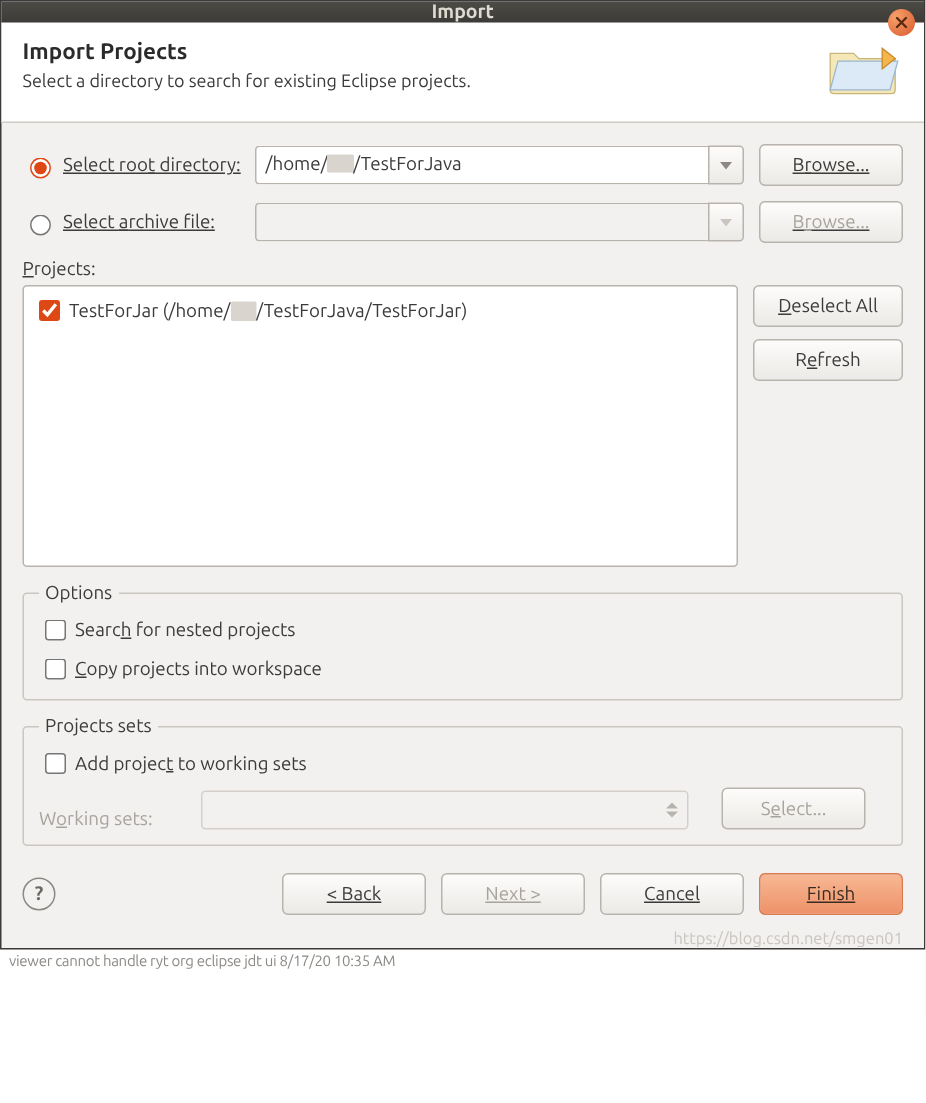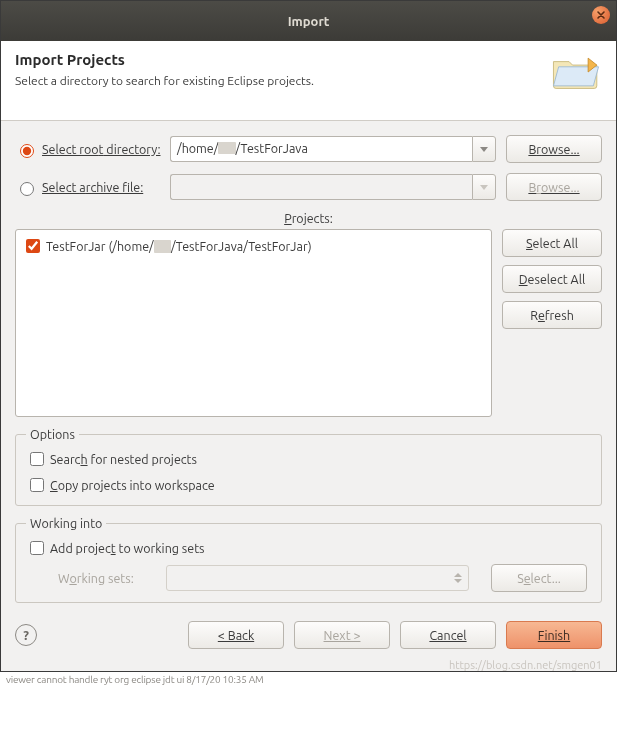--- a/index.html
+++ b/index.html
@@ -1,46 +1,46 @@
 <!DOCTYPE html>
 <html><head>
 <meta charset="utf-8">
 <style>
   * { box-sizing: border-box; font-family: "Ubuntu", "Segoe UI", Arial, sans-serif; }
   body { margin:0; background:#fff; width:617px; }
   .window { width:617px; border:1px solid #3a3a3a; background:#f2f1f0; }
-  .titlebar { height:40px; background:linear-gradient(#4c4b46,#3c3b37); color:#dfdbd2; display:flex; align-items:center; justify-content:center; position:relative; font-size:13px; font-weight:bold; }
+  .titlebar { height:14px; background:linear-gradient(#4c4b46,#3c3b37); color:#dfdbd2; display:flex; align-items:flex-start; justify-content:center; position:relative; font-size:13px; font-weight:bold; }
   .closebtn { position:absolute; right:6px; top:5px; width:18px; height:18px; border-radius:9px; background:radial-gradient(circle at 30% 30%, #f7a06a, #d95b2e); display:flex; align-items:center; justify-content:center; }
   .closebtn svg{display:block;}
-  .banner { background:#fff; border-bottom:1px solid #d0ccc6; padding:10px 14px 27px 14px; display:flex; justify-content:space-between; align-items:flex-start; }
+  .banner { background:#fff; border-bottom:1px solid #d0ccc6; padding:10px 14px 14px 14px; display:flex; justify-content:space-between; align-items:flex-start; }
   .banner h1 { font-size:15px; font-weight:bold; margin:0 0 6px 0; color:#2b2b2b; }
   .banner p { font-size:12px; margin:0; color:#3b3b3b; }
   .foldericon { width:52px; height:42px; }
   .body { padding:14px 14px 6px 14px; font-size:12.5px; color:#3b3b3b; }
   .row { display:flex; align-items:center; margin-bottom:10px;text-decoration:underline; }
   .row label{display:flex; align-items:center;}
   .radio { width:14px; height:14px; margin-right:8px; accent-color:#dd4814;}
   .rlabel { width:155px; }
   .combo { flex:1; display:flex;border-radius:12px; }
   .combo input { flex:1; height:26px; border:1px solid #b8b4ad; border-right:none; border-radius:3px 0 0 3px; padding:0 6px; font-size:12.5px; background:#fff; }
   .combo input:disabled{background:#f2f1f0;}
   .combo .drop { width:24px; height:26px; border:1px solid #b8b4ad; border-radius:0 3px 3px 0; background:linear-gradient(#fdfcfb,#eceae6); display:flex;align-items:center;justify-content:center;}
   .btn { height:28px; min-width:96px; border:1px solid #b8b4ad; border-radius:4px; background:linear-gradient(#fdfcfb,#eceae6); font-size:12.5px; color:#3b3b3b; cursor:pointer; padding:0 10px;}
   .btn:disabled{color:#a8a49d;}
   .btn.primary{background:linear-gradient(#f7b893,#ee926a); border-color:#d97a4f; color:#3b2b22;}
-  .sectionlabel{margin:4px 0 4px 0;text-align:center;}
+  .sectionlabel{margin:4px 0 4px 0;}
   .projectsarea{display:flex; gap:10px;}
   .listbox{flex:1; height:188px; border:1px solid #b8b4ad; border-radius:3px; background:#fff; padding:6px;}
   .listitem{display:flex; align-items:center; font-size:12.5px;}
   .chk{width:14px; height:14px; margin-right:6px; accent-color:#dd4814;}
   .sidebtns{display:flex; flex-direction:column; gap:8px; width:100px;}
-  fieldset{border:1px solid #cbc7c0; border-radius:3px; margin:10px 0 0 0; padding:8px 14px 10px 10px;}
+  fieldset{border:1px solid #cbc7c0; border-radius:3px; margin:10px 0 0 0; padding:8px 24px 10px 10px;}
   legend{font-size:12.5px; color:#3b3b3b; padding:0 4px;}
   .checkrow{display:flex; align-items:center; margin-bottom:6px;}
-  .wsrow{display:flex; align-items:center; gap:22px; margin-top:6px;margin-left:32px;}
+  .wsrow{display:flex; align-items:flex-end; gap:22px; margin-top:6px;}
   .wsrow .lbl{color:#a8a49d; width:86px;}
   .wscombo{flex:1; height:26px; border:1px solid #d4d0c9; border-radius:3px; background:#f2f1f0; display:flex; align-items:center; justify-content:flex-end; padding-right:6px;}
   .footer{display:flex; align-items:center; justify-content:space-between; padding:12px 14px 14px 14px;}
   .help{width:22px; height:22px; border:1.5px solid #8c8984; border-radius:11px; display:flex; align-items:center; justify-content:center; color:#6b6863; font-size:13px; font-weight:bold;}
   .footbtns{display:flex; gap:10px;}
   .footbtns .btn{min-width:96px;text-decoration:underline;}
   .tri{width:0;height:0;border-left:4px solid transparent;border-right:4px solid transparent;border-top:5px solid #8c8984;}
   .step{display:flex;flex-direction:column;gap:2px;}
   .step .t{width:0;height:0;border-left:4px solid transparent;border-right:4px solid transparent;border-bottom:4px solid #b8b4ad;}
   .step .b{width:0;height:0;border-left:4px solid transparent;border-right:4px solid transparent;border-top:4px solid #b8b4ad;}
@@ -111,40 +111,39 @@
     <div class="sectionlabel"><u class="ak">P</u>rojects:</div>
 
     <div class="projectsarea">
       <div class="listbox">
         <div class="listitem">
           <input type="checkbox" class="chk" checked="" style="">
           <span>TestForJar (/home/<span class="redacted">&nbsp;&nbsp;&nbsp;&nbsp;&nbsp;&nbsp;</span>/TestForJava/TestForJar)</span>
         </div>
       </div>
       <div class="sidebtns">
-        <button class="btn"><u class="ak">S</u>elect All</button>
         <button class="btn"><u class="ak">D</u>eselect All</button>
         <button class="btn">R<u class="ak">e</u>fresh</button>
       </div>
     </div>
 
     <fieldset>
       <legend>Options</legend>
       <div class="checkrow">
         <input type="checkbox" class="chk" style="">
         <span>Searc<u class="ak">h</u> for nested projects</span>
       </div>
       <div class="checkrow" style="margin-bottom:0">
         <input type="checkbox" class="chk" style="">
         <span><u class="ak">C</u>opy projects into workspace</span>
       </div>
     </fieldset>
 
     <fieldset>
-      <legend>Working into</legend>
+      <legend>Projects sets</legend>
       <div class="checkrow">
         <input type="checkbox" class="chk" style="">
         <span>Add projec<u class="ak">t</u> to working sets</span>
       </div>
       <div class="wsrow">
         <span class="lbl">W<u class="ak">o</u>rking sets:</span>
         <div class="wscombo">
           <div class="step">
               <div class="t"></div>
               <div class="b"></div>

